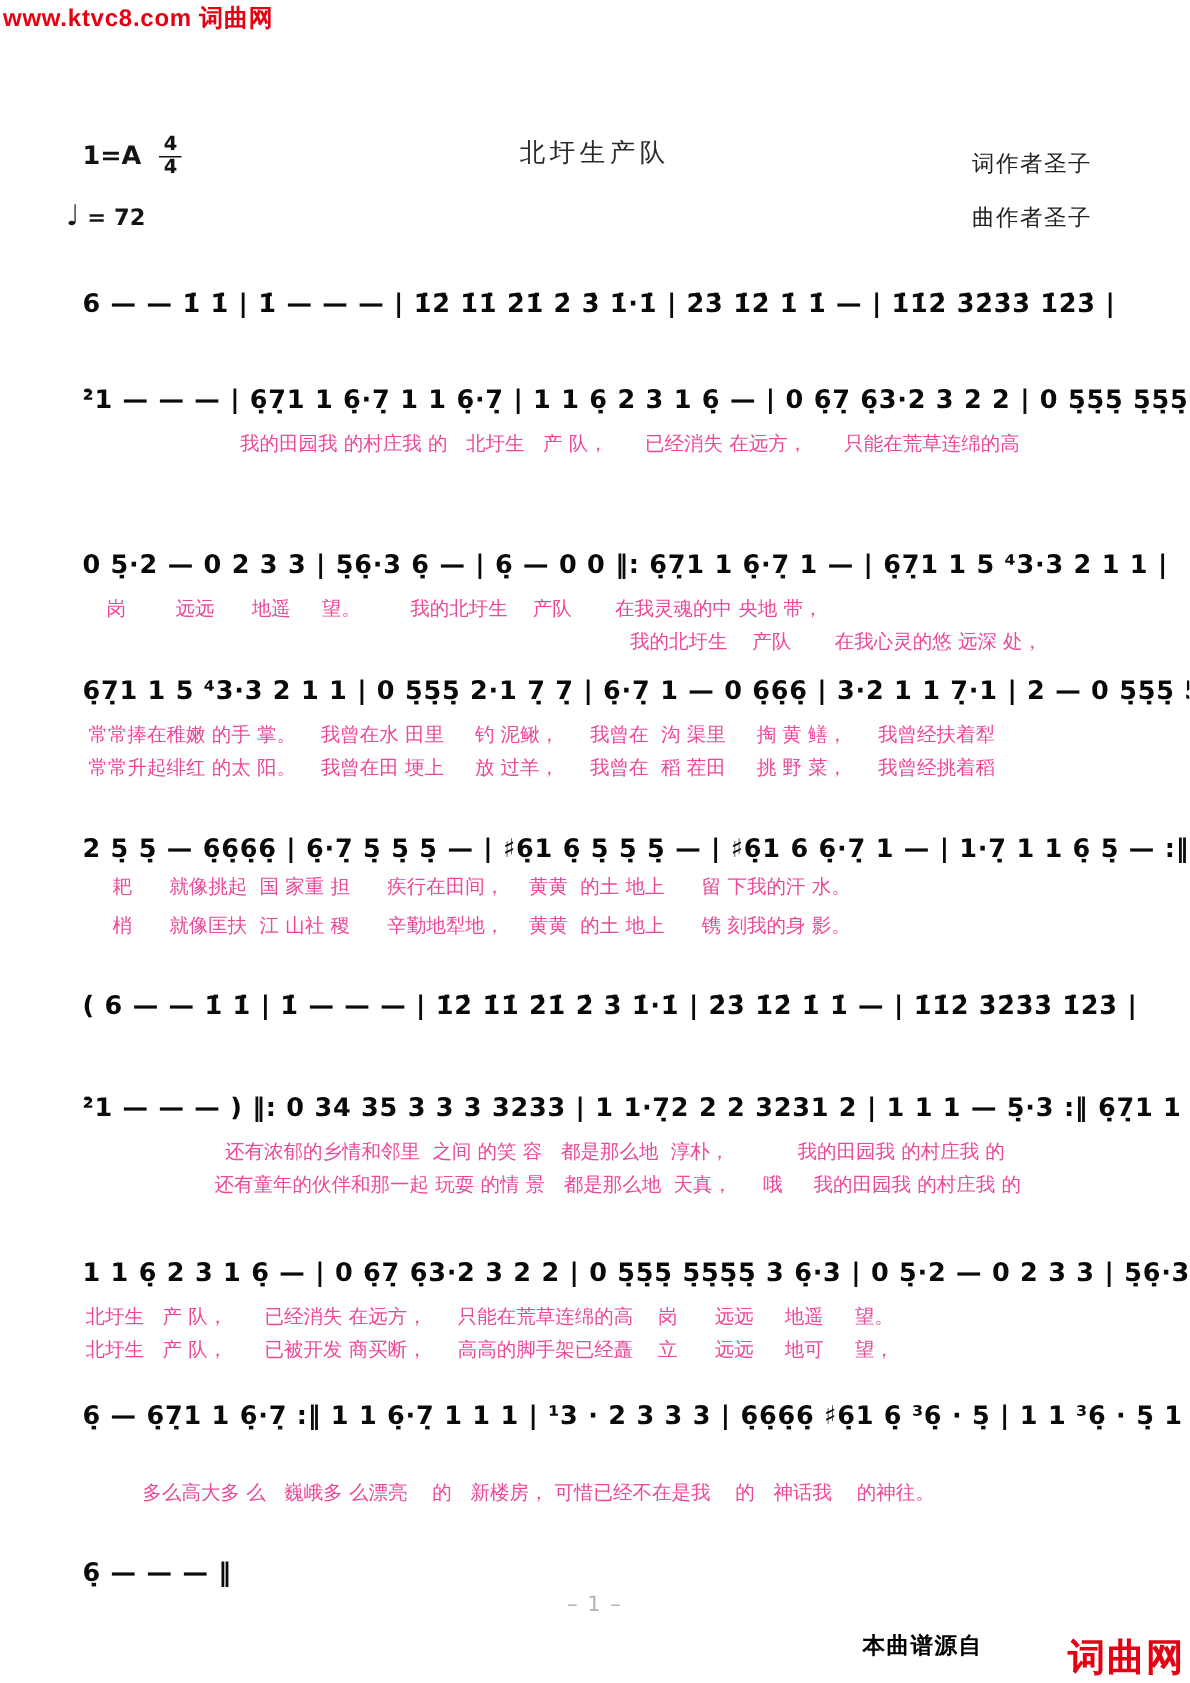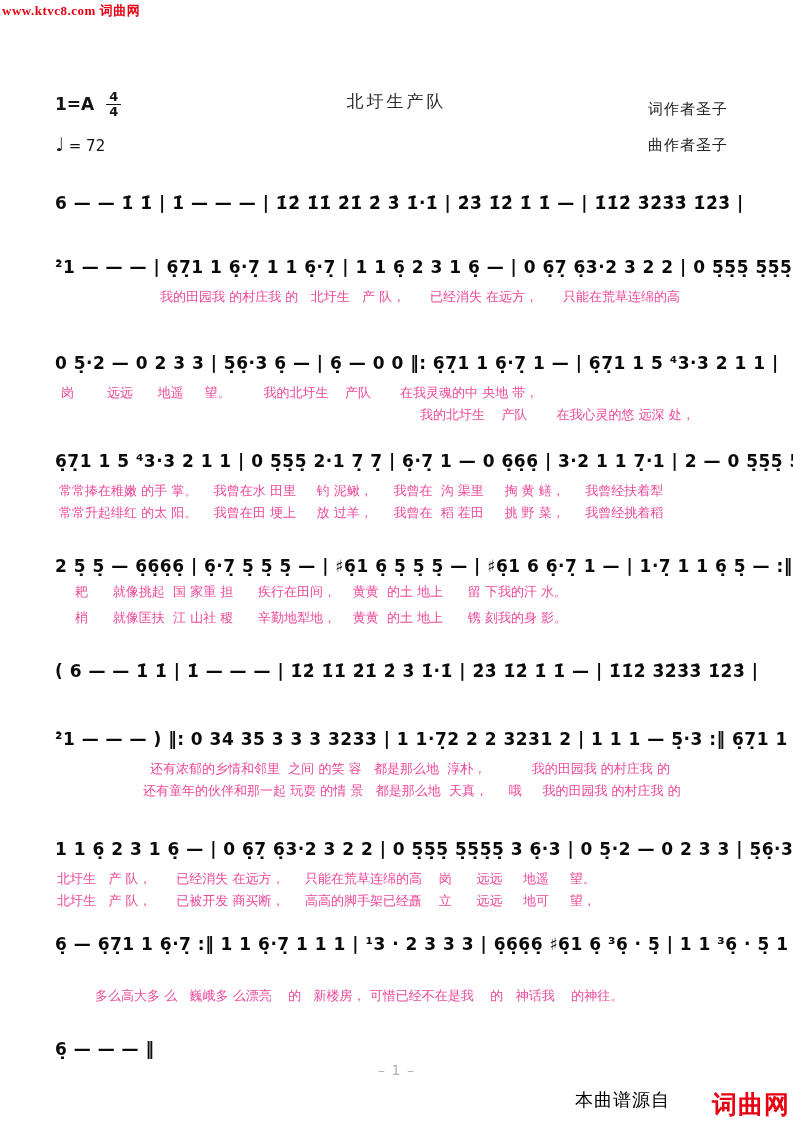--- a/index.html
+++ b/index.html
@@ -8,69 +8,69 @@
     width:793px;height:1122px;
     background:#ffffff;
     font-family:"DejaVu Sans",sans-serif;
     color:#141414;
     overflow:hidden;
   }
   .abs{position:absolute;}
   
   .watermark{
     left:2px;top:2px;
-    font-family:Liberation Serif, serif;
-    font-weight:bold;font-size:13px;color:#e60012;
+    font-family:Liberation Sans, sans-serif;
+    font-weight:bold;font-size:16px;color:#e60012;
     letter-spacing:0.5px;white-space:pre;
   }
   
   .keysig{left:55px;top:90px;display:flex;align-items:center;gap:12px;
     font-weight:bold;font-size:17px;font-family:"DejaVu Sans",sans-serif;}
   .frac{display:inline-flex;flex-direction:column;align-items:center;line-height:1;}
   .frac .top{border-bottom:1.5px solid #141414;padding:0 3px 1px;}
   .frac span{font-size:13px;font-weight:bold;}
-  .tempo{left:55px;top:133px;font-size:15px;font-weight:normal;}
+  .tempo{left:44px;top:133px;font-size:15px;font-weight:bold;}
   .tempo .note{font-size:19px;}
   .title{left:0;right:0;top:90px;text-align:center;
     font-family:"DejaVu Serif","Liberation Serif",serif;
     font-size:17px;letter-spacing:3px;color:#2a2a2a;}
   .credit{left:648px;font-family:"DejaVu Serif","Liberation Serif",serif;
     font-size:15px;letter-spacing:1px;color:#222;}
   .credit.c1{top:100px;}
   .credit.c2{top:136px;}
   
   .sys{position:absolute;left:55px;right:25px;}
   .notation{
     font-family:"DejaVu Sans",sans-serif;
     font-weight:bold;font-size:17px;letter-spacing:0.5px;
     white-space:pre;line-height:30px;color:#0a0a0a;
   }
   .lyrics{
     font-family:"DejaVu Serif","Liberation Serif",serif;
     font-size:13px;white-space:pre;line-height:22px;color:#ec4899;
   }
-  .s1{top:188px;} .s2{top:252px;} .s3{top:348px;} .s4{top:446px;}
+  .s1{top:188px;} .s2{top:252px;} .s3{top:362px;} .s4{top:446px;}
   .s5{top:551px;} .s6{top:656px;} .s7{top:724px;} .s8{top:834px;}
   .s9{top:929px;} .s10{top:1034px;}
   .s2 .lyrics{margin-left:105px;margin-top:4px;}
-  .s3 .ly1{margin-left:6px;margin-top:4px;}
+  .s3 .ly1{margin-left:16px;margin-top:4px;}
   .s3 .ly2{margin-left:365px;}
   .s4 .ly1{margin-left:4px;margin-top:4px;}
   .s4 .ly2{margin-left:4px;}
   .s5 .ly1{margin-left:20px;margin-top:4px;}
   .s5 .ly2{margin-left:20px;}
   .s7 .ly1{margin-left:95px;margin-top:4px;}
   .s7 .ly2{margin-left:88px;}
   .s8 .ly1{margin-left:2px;margin-top:4px;}
   .s8 .ly2{margin-left:2px;}
   .s9 .ly1{margin-left:40px;margin-top:26px;}
   
   .pagenum{left:0;right:0;top:1062px;text-align:center;
     font-size:14px;color:#b3b3b3;letter-spacing:1px;}
-  .source-label{left:575px;top:1088px;font-size:18px;font-weight:normal;
+  .source-label{left:575px;top:1088px;font-size:15px;font-weight:bold;
     color:#000;letter-spacing:1px;}
   .site-brand{left:712px;top:1088px;font-size:25px;font-weight:bold;
     color:#e60012;letter-spacing:1px;}
 </style>
 </head>
 <body>
 
 <div id="page">
 
   <div class="abs watermark">www.ktvc8.com 词曲网</div>

